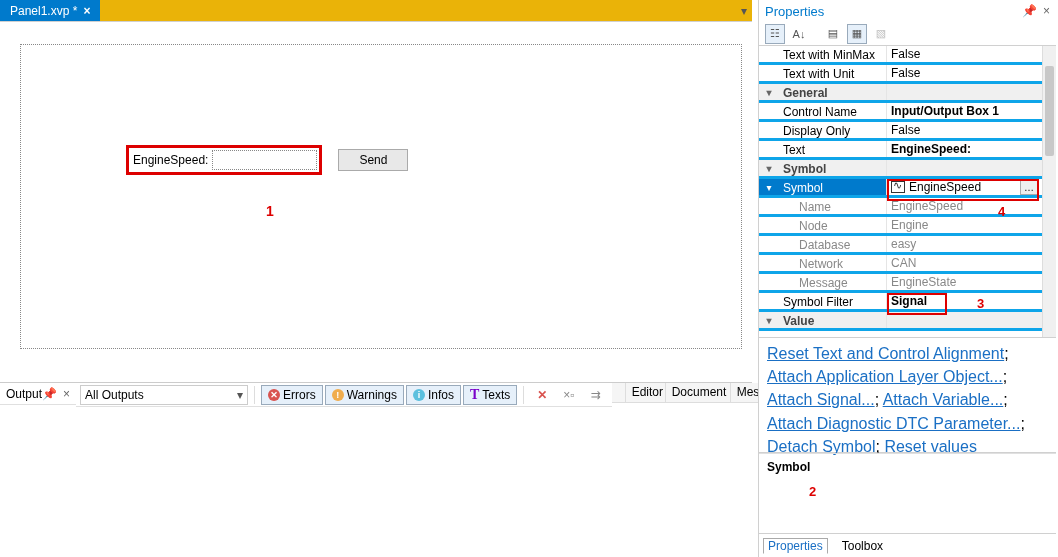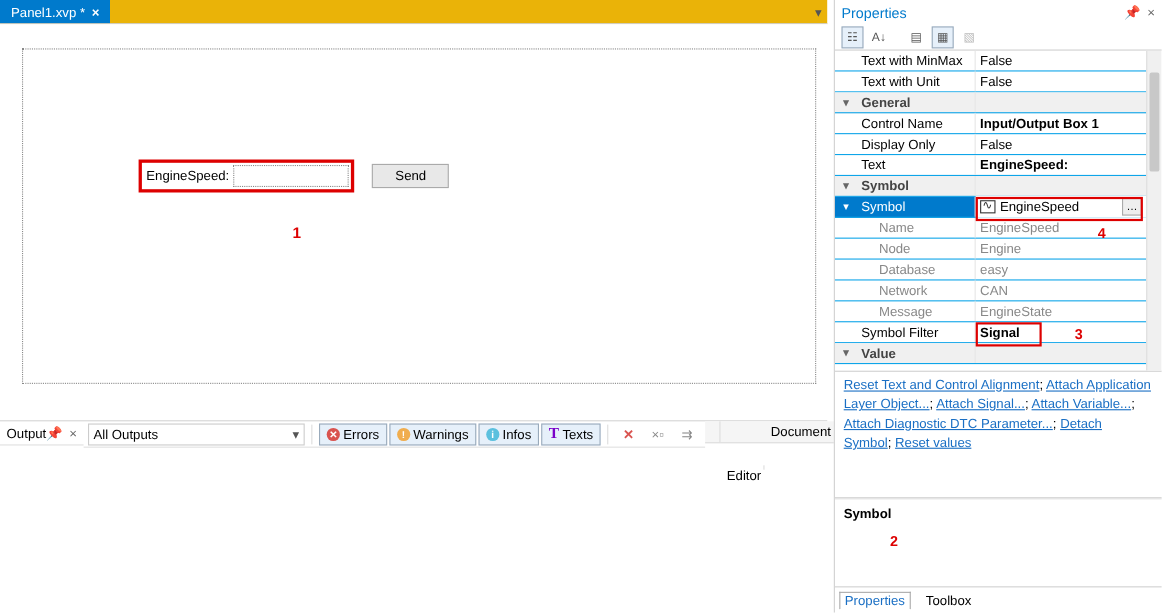--- a/index.html
+++ b/index.html
@@ -109,21 +109,21 @@
   .output-x { color: #666; cursor: pointer; }
   .output-toolbar {
     height: 24px;
     display: flex;
     align-items: center;
     gap: 2px;
     padding: 0 4px;
     border-bottom: 1px solid #e0e0e0;
   }
   .combo {
-    width: 197px;
+    width: 168px;
     height: 20px;
     border: 1px solid #ccc;
     display: flex; align-items: center;
     padding: 0 4px;
   }
   .combo-arrow { margin-left: auto; color: #555; }
   .vsep { width: 1px; height: 18px; background: #ddd; margin: 0 4px; }
   .tbtn {
     height: 20px;
     padding: 0 6px;
@@ -146,21 +146,21 @@
     background: #f5f5f5;
     border-bottom: 1px solid #ddd;
     display: flex;
     font-size: 12px;
   }
   .grid-header div {
     padding: 2px 6px;
     border-right: 1px solid #ddd;
   }
   .col-handle { width: 14px; }
-  .col-editor { width: 40px; margin-top: 40px; }
+  .col-editor { width: 40px; }
   .col-doc { width: 65px; }
   .col-msg { flex: 1; }
   .grid-body { flex: 1; background: #fff; }
 
   
   .right-pane {
     position: absolute;
     left: 758px; top: 0;
     width: 298px; height: 557px;
     border-left: 1px solid #d0d0d0;
@@ -210,23 +210,22 @@
   }
   .prop-scroll-thumb {
     position: absolute;
     left: 2px; right: 2px;
     top: 20px; height: 90px;
     background: #c8c8c8;
     border-radius: 2px;
   }
   .prow {
     display: flex; height: 19px;
-    border-bottom: 1px solid #0ea5e9;
-    font-size: 12px;
-    align-items: center;
+    border-bottom: 3px solid #0ea5e9;
+    font-size: 12px;
   }
   .prow.cat {
     background: #f0f0f0;
     font-weight: bold;
   }
   .prow.cat .pname { color: #444; }
   .prow.sel { background: #007acc; color: #fff; }
   .pexp {
     width: 20px;
     display: flex; align-items: center; justify-content: center;
@@ -276,21 +275,21 @@
   }
   .annot-small {
     position: absolute;
     color: #d00;
     font-weight: bold;
     font-size: 13px;
     pointer-events: none;
   }
   .links-area {
     padding: 4px 8px 6px 8px;
-    font-size: 12px;
+    font-size: 16px;
     line-height: 1.45;
     border-bottom: 1px solid #d0d0d0;
     height: 115px;
   }
   .links-area a { color: #1a6fc4; text-decoration: underline; cursor: pointer; }
   .desc-area {
     padding: 6px 8px;
     border-top: 1px solid #e0e0e0;
     font-size: 12px;
     flex: 1;

